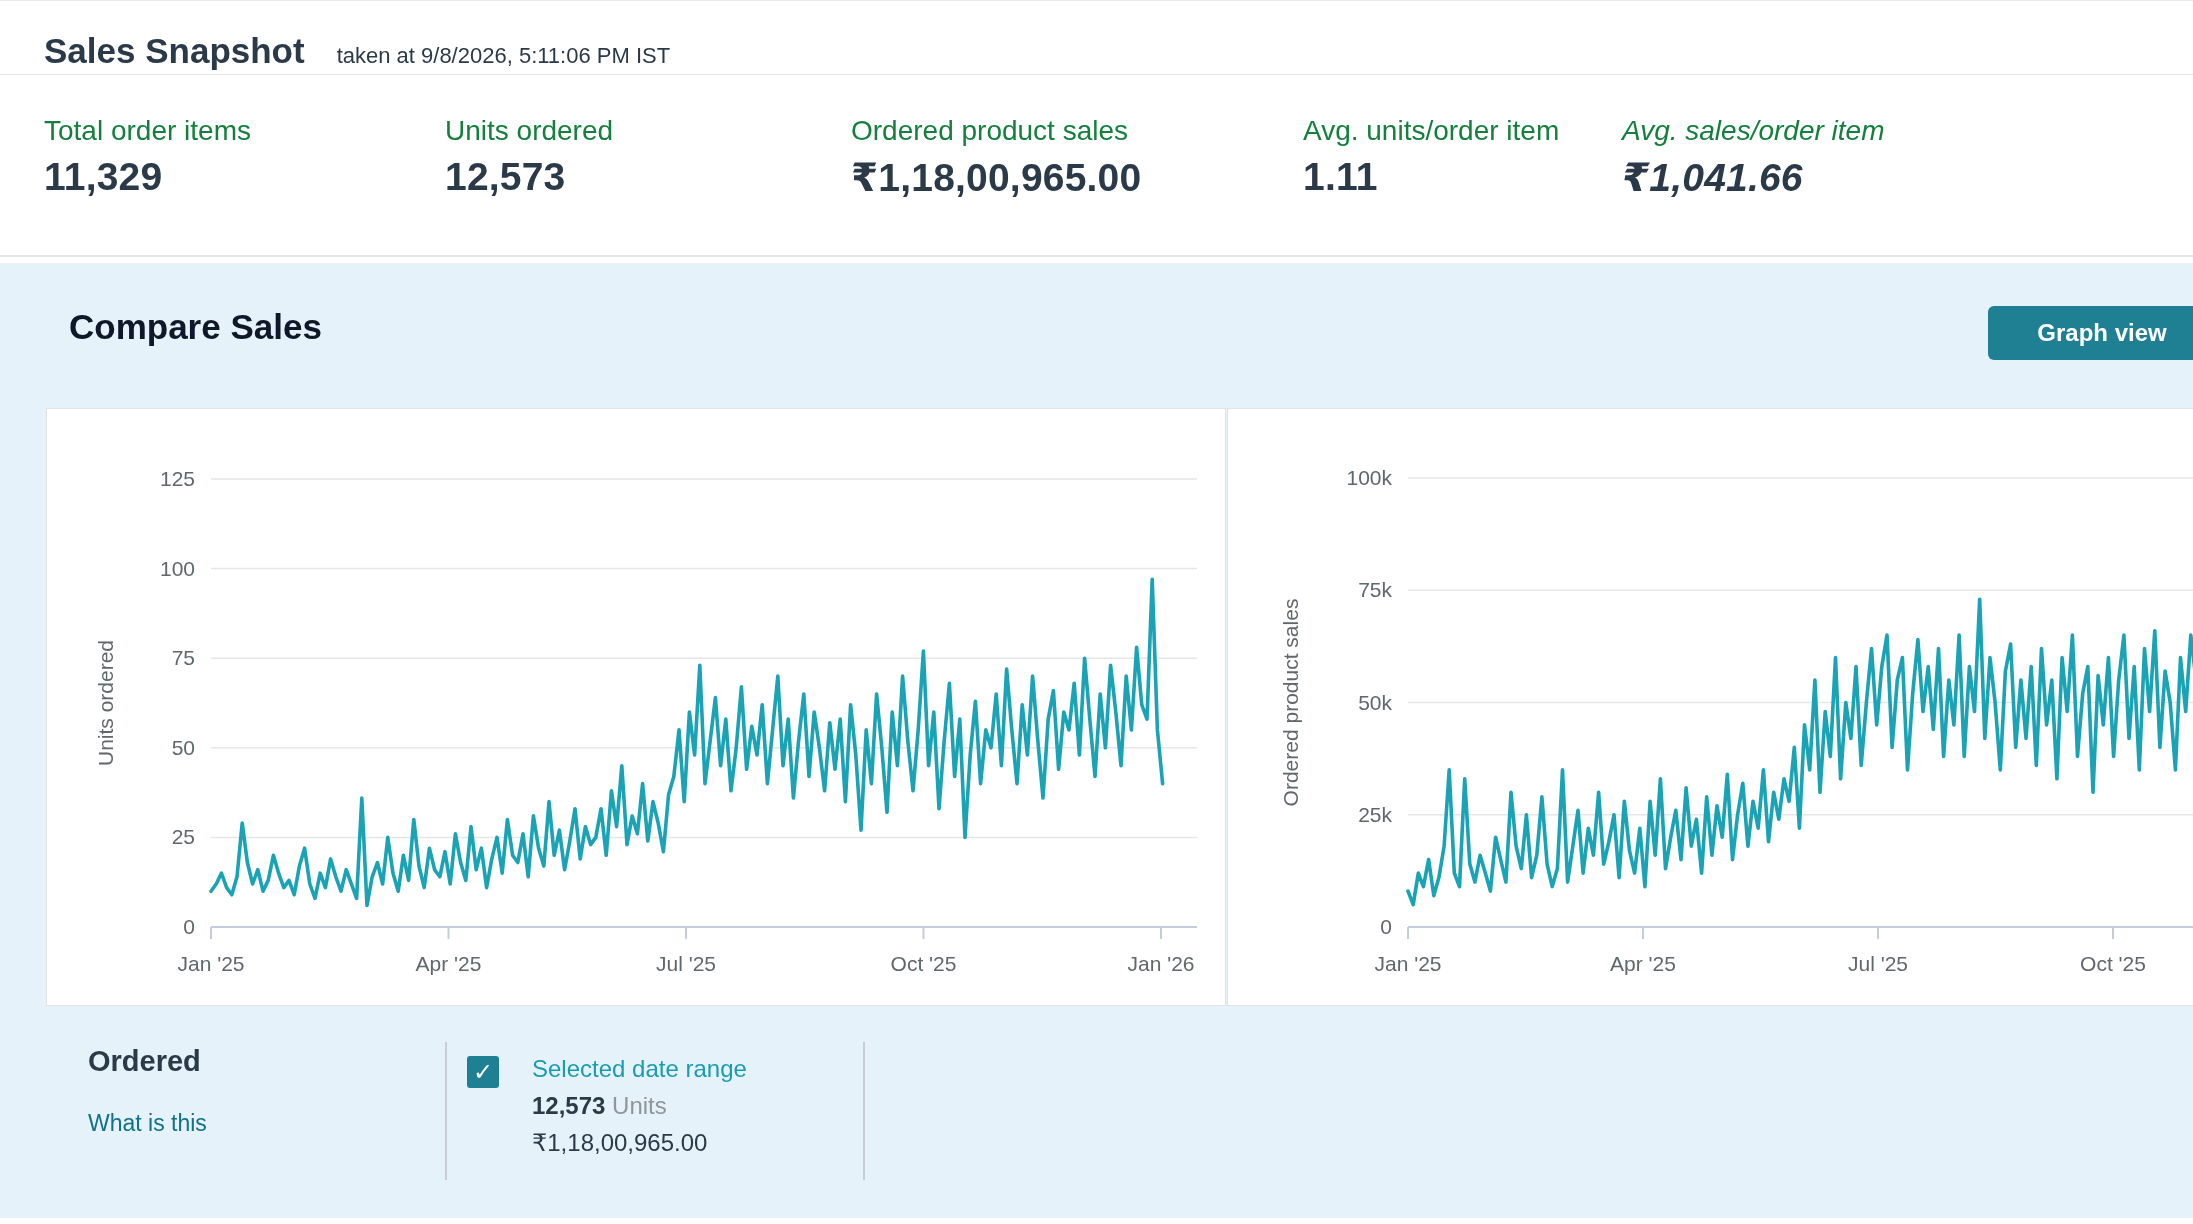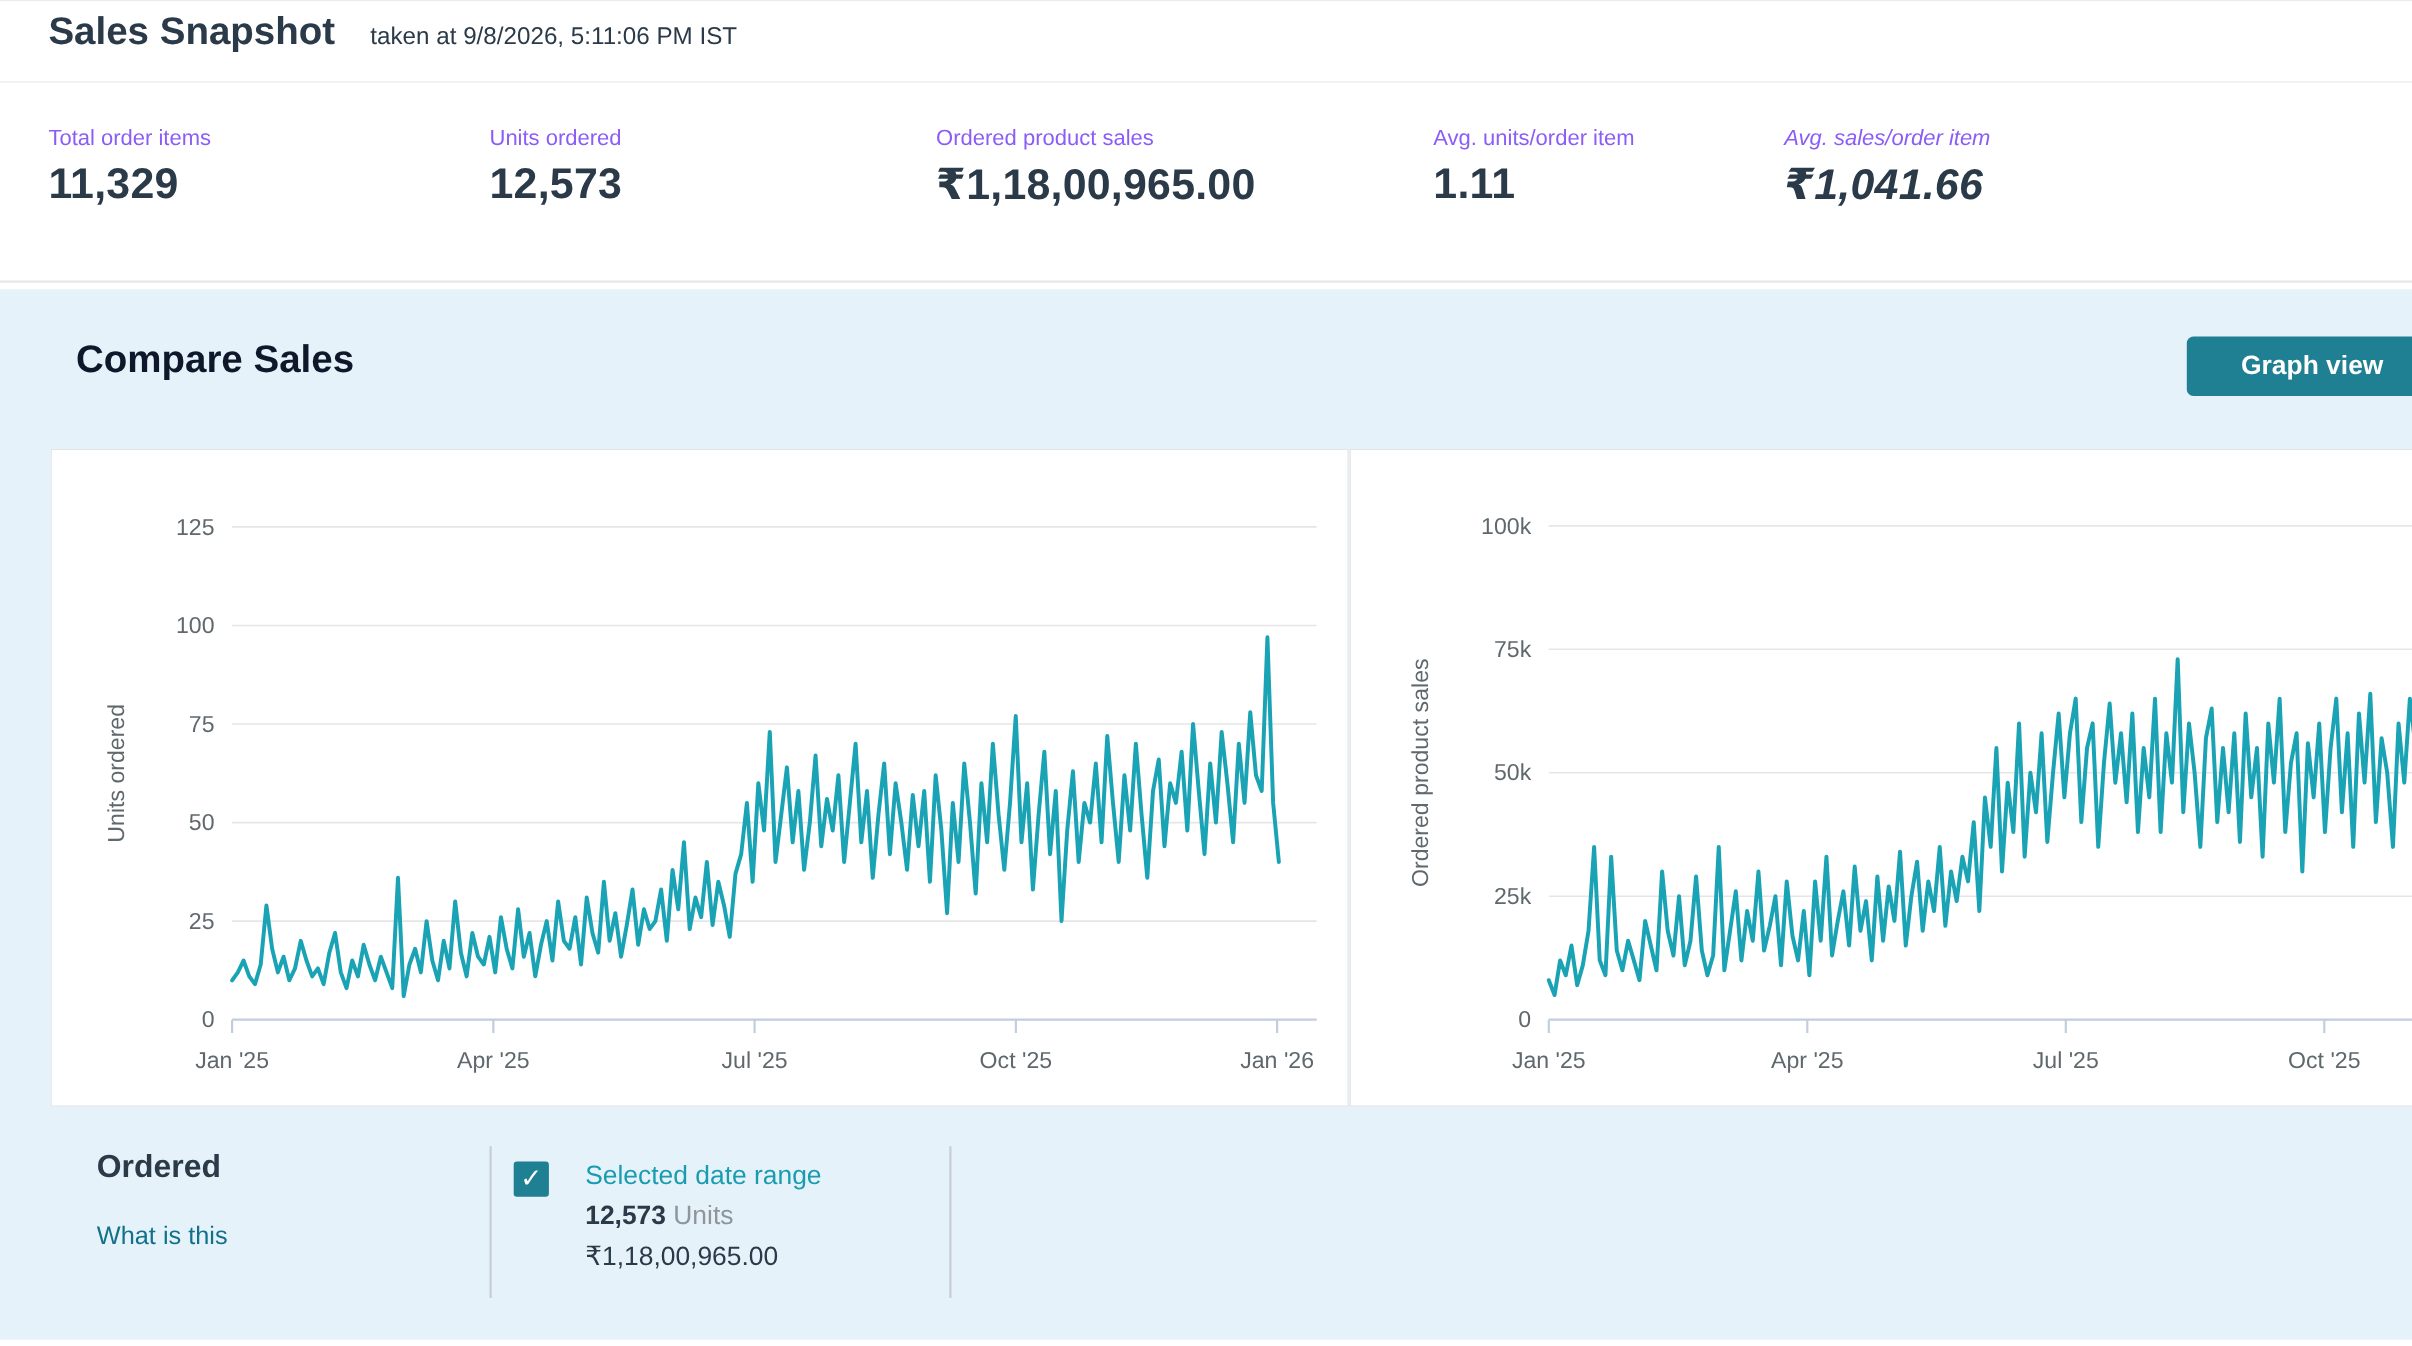--- a/index.html
+++ b/index.html
@@ -2,27 +2,27 @@
 <html><head>
 <meta charset="utf-8">
 <style>
   html,body{margin:0;padding:0;background:#fff;}
   .page{position:relative;width:2193px;height:1224px;overflow:hidden;background:#fff;
         font-family:"Liberation Sans","DejaVu Sans",sans-serif;color:#2b3a49;}
   
   .topbar{position:absolute;top:0;left:0;width:2193px;height:73px;background:#fff;
           border-top:1px solid #e9ecee;border-bottom:2px solid #e4e7e9;
           display:flex;align-items:baseline;}
-  .topbar .title{margin-left:44px;margin-top:8px;font-size:35px;font-weight:700;color:#2b3a49;}
+  .topbar .title{margin-left:44px;margin-top:30px;font-size:35px;font-weight:700;color:#2b3a49;}
   .topbar .timestamp{margin-left:32px;font-size:22px;color:#2b3a49;}
   
   .stats{position:absolute;top:75px;left:0;width:2193px;height:180px;background:#fff;
          border-bottom:2px solid #e4e7e9;}
   .stat{position:absolute;top:40px;}
-  .stat .label{font-size:20px;color:#8b5cf6;}
+  .stat .label{font-size:28px;color:#15803d;}
   .stat .value{margin-top:8px;font-size:39px;font-weight:700;color:#2b3a49;letter-spacing:.2px;}
   .stat.s0{left:44px;} .stat.s1{left:445px;} .stat.s2{left:851px;} .stat.s3{left:1303px;} .stat.s4{left:1622px;font-style:italic;}
   
   .section{position:absolute;top:263px;left:0;width:2193px;height:955px;background:#e6f2f9;}
   .section-title{position:absolute;left:69px;top:44px;font-size:35px;font-weight:700;color:#0f172a;}
   .graph-view{position:absolute;left:1988px;top:43px;width:228px;height:54px;border:none;
               background:#1f7f93;color:#fff;font-size:24px;font-weight:700;border-radius:6px;
               font-family:inherit;cursor:pointer;text-align:center;}
   .charts{position:absolute;left:46px;top:145px;display:flex;}
   .chart-card{background:#fff;border:1px solid #dfe3e5;height:596px;}

